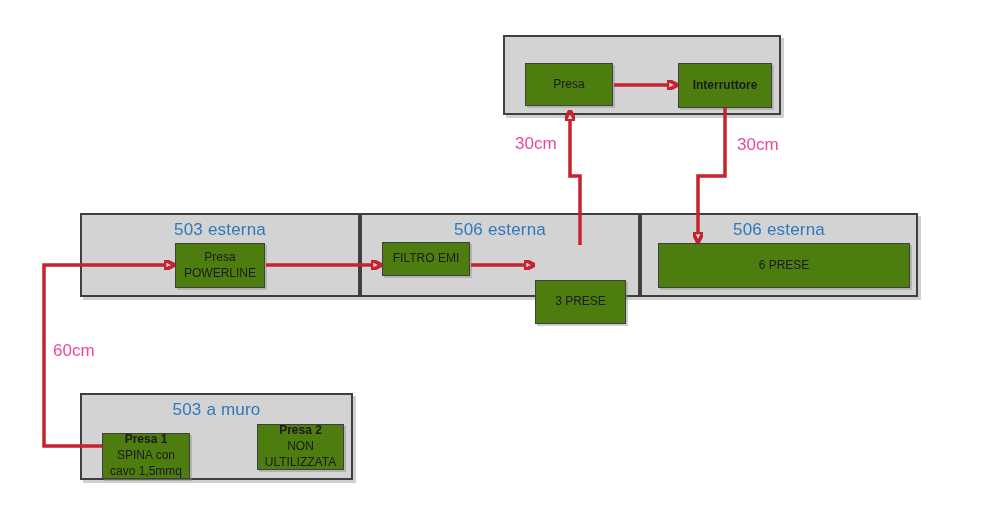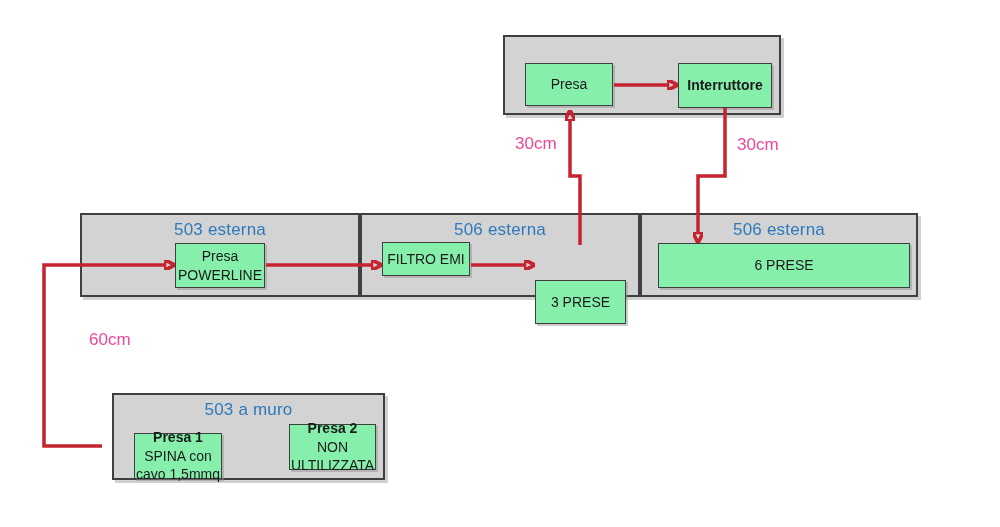--- a/index.html
+++ b/index.html
@@ -9,24 +9,24 @@
   }
   .panel{
     position:absolute;background:#d3d3d3;border:2px solid #3f3f3f;
     box-shadow:3px 3px 0 rgba(170,170,170,.55);box-sizing:border-box;
   }
   .panel-title{
     text-align:center;padding-top:5px;font-size:17px;color:#2e79bd;
     letter-spacing:.2px;white-space:nowrap;
   }
   .node{
-    position:absolute;background:#86efac;border:1.5px solid #3f3f3f;
+    position:absolute;background:#4d7c0f;border:1.5px solid #3f3f3f;
     box-shadow:2px 2px 0 rgba(140,140,140,.45);box-sizing:border-box;
     display:flex;flex-direction:column;align-items:center;justify-content:center;
-    font-size:14px;color:#1b1b1b;text-align:center;line-height:1.32;
+    font-size:12px;color:#1b1b1b;text-align:center;line-height:1.32;
   }
   .node .b{font-weight:bold;text-align:center;}
   .wires{position:absolute;left:0;top:0;pointer-events:none;z-index:5;}
   .wires path{fill:none;stroke:#c4232f;stroke-width:3.5px;}
   .cable-label{
     position:absolute;color:#ec4899;font-size:17px;z-index:6;white-space:nowrap;
   }
 </style>
 </head>
 <body>
@@ -74,31 +74,31 @@
     </div>
   </div>
 
   <div class="panel" style="left:640px;top:213px;width:278px;height:84px;">
     <div class="panel-title">506 esterna</div>
     <div class="node" style="left:16px;top:28px;width:252px;height:45px;">
       <span>6 PRESE</span>
     </div>
   </div>
 
-  <div class="panel" style="left:80px;top:393px;width:273px;height:87px;margin-left:32px;">
+  <div class="panel" style="left:80px;top:393px;width:273px;height:87px;">
     <div class="panel-title">503 a muro</div>
     <div class="node" style="left:20px;top:38px;width:88px;height:46px;">
       <span class="b">Presa 1</span>
       <span>SPINA con</span>
       <span>cavo 1,5mmq</span>
     </div>
     <div class="node" style="left:175px;top:29px;width:87px;height:46px;">
       <span class="b">Presa 2</span>
       <span>NON</span>
       <span>ULTILIZZATA</span>
     </div>
   </div>
 
   <div class="cable-label" style="left:515px;top:134px;">30cm</div>
   <div class="cable-label" style="left:737px;top:135px;">30cm</div>
-  <div class="cable-label" style="left:53px;top:330px;margin-left:36px;">60cm</div>
+  <div class="cable-label" style="left:53px;top:341px;">60cm</div>
 
 </div>
 
 </body></html>

